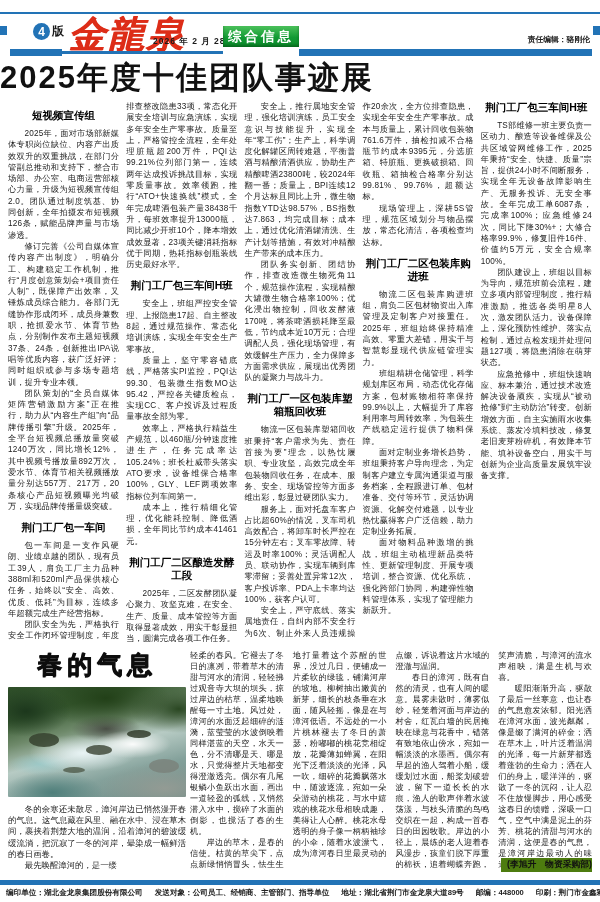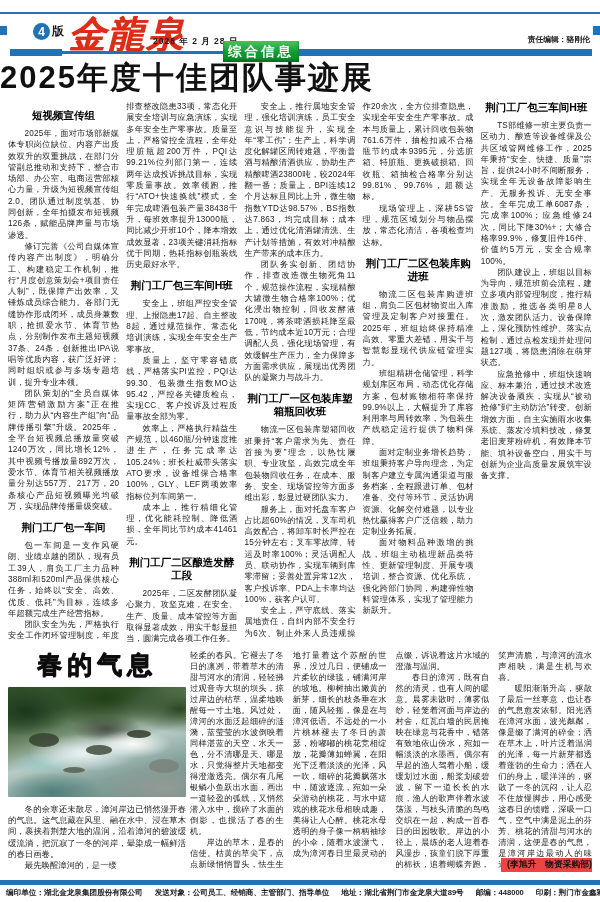--- a/index.html
+++ b/index.html
@@ -12,21 +12,21 @@
   .pagebadge{position:absolute;left:33px;top:23px;display:flex;align-items:center;}
   .pagenum{width:17px;height:17px;border-radius:50%;background:#2273b6;color:#fff;
            font-weight:bold;font-size:12px;display:flex;align-items:center;justify-content:center;}
   .pagesuffix{font-size:12px;font-weight:bold;margin-left:2px;}
   .masthead-logo{position:absolute;left:68px;top:10px;font-family:"DejaVu Serif","Liberation Serif",serif;
            font-style:italic;font-weight:bold;font-size:37px;color:#dd2d18;letter-spacing:2px;
            text-shadow:1px 0 0 #dd2d18;}
   .masthead-date{position:absolute;left:153px;top:36px;font-size:8.5px;font-weight:bold;letter-spacing:1px;}
   .rule-thick-left{position:absolute;left:10px;top:49px;width:52px;height:7px;background:#2273b6;}
   .rule-thin{position:absolute;left:62px;top:51px;width:161px;height:2.5px;background:#2273b6;}
-  .section-badge{position:absolute;left:223px;top:41px;width:76px;height:21px;
+  .section-badge{position:absolute;left:223px;top:26px;width:76px;height:21px;
            background:linear-gradient(180deg,#4cc15b 0%,#119a33 55%,#0c8c2c 100%);
            color:#ffffff;font-weight:bold;font-size:13.5px;letter-spacing:3px;
            display:flex;align-items:center;justify-content:center;
            box-shadow:0 2px 0 rgba(255,255,255,.9), inset 0 -2px 3px rgba(0,60,10,.45);}
   .rule-thick-right{position:absolute;left:299px;top:49px;width:293px;height:7px;background:#2273b6;}
   .editor{position:absolute;right:10px;top:34px;font-size:7.8px;font-weight:bold;color:#222;}
   .headline{position:absolute;left:0;top:57px;width:600px;text-align:left;
            font-size:31px;font-weight:900;letter-spacing:2px;color:#111;}
   
   #article{position:absolute;left:8px;top:101px;width:584px;height:545px;
@@ -53,21 +53,21 @@
       linear-gradient(165deg,#2f4f29 0%,#3a5c33 22%,#6f8a6b 38%,#b7cbc4 55%,#84a19b 75%,#6e8c87 100%);}
   .photo::after{content:"";position:absolute;left:12%;top:42%;width:30px;height:14px;border-radius:50%;
       background:#37422f;box-shadow:55px 10px 0 -2px #424c3c,95px -6px 0 -3px #333d2c,
       120px 26px 0 0 #7b837c,30px 30px 0 -4px #556252;opacity:.85;}
   #essay-intro{margin-top:7px;height:78px;overflow:hidden;}
   .essay-p{margin:0;font-size:8.4px;line-height:11.2px;text-align:justify;text-indent:2em;color:#222;}
   #essay-right{position:absolute;left:190px;top:650px;width:402px;height:226px;
       column-count:4;column-gap:9px;column-fill:auto;overflow:hidden;}
   #essay-right .essay-p{font-size:8.2px;line-height:11px;}
   .essay-author{position:absolute;right:8px;top:858px;font-size:8.8px;font-weight:bold;
-      background:#ef4444;padding:1px 0 1px 6px;color:#111;}
+      background:#4d7c0f;padding:1px 0 1px 6px;color:#111;}
   
   .bottombar{position:absolute;left:0;top:880px;width:600px;height:5px;background:#2273b6;}
   #footer{position:absolute;left:0;top:888px;width:600px;text-align:center;font-size:7.6px;
       font-weight:bold;color:#222;white-space:nowrap;}
   #footer span{margin:0 6px;}
 </style>
 </head>
 <body>
 
 <div id="page">

